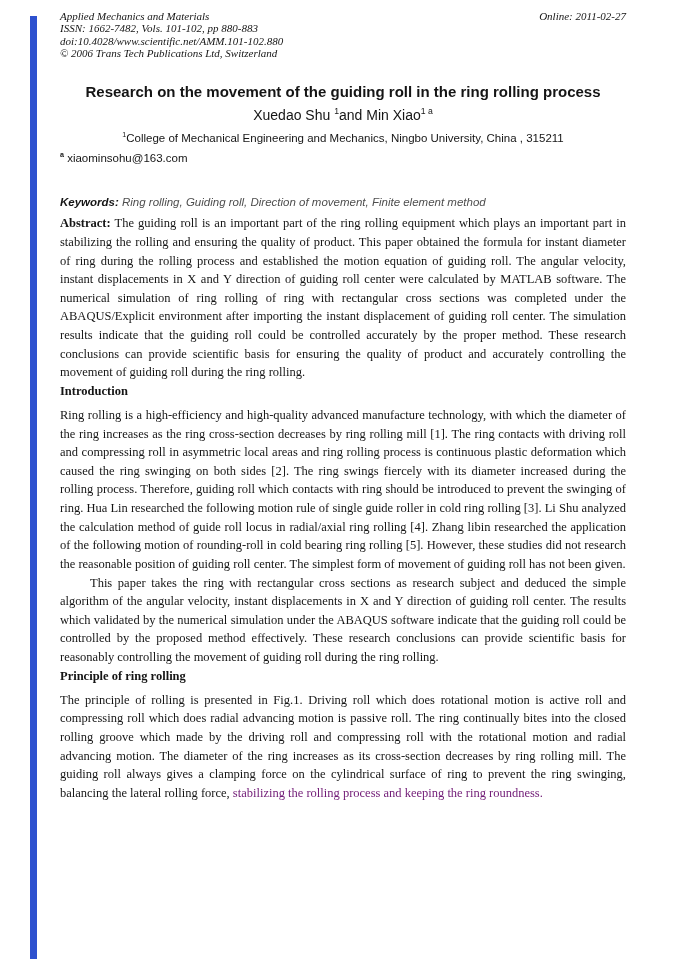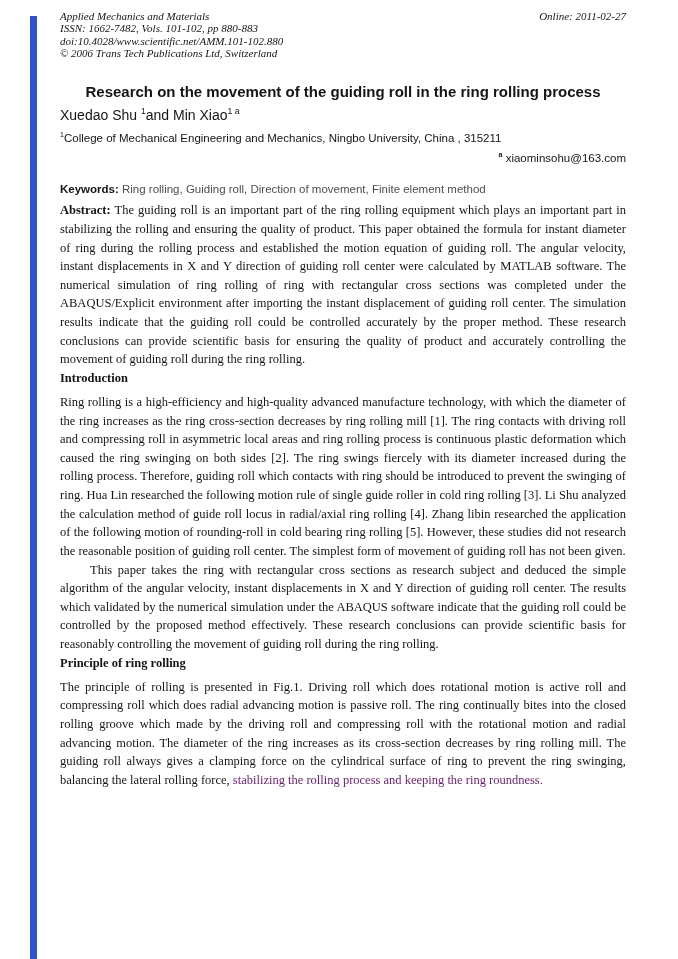--- a/index.html
+++ b/index.html
@@ -41,39 +41,42 @@
   .title {
     font-family:"Liberation Sans", sans-serif;
     font-size:15px;
     font-weight:bold;
     text-align:center;
     margin-top:24px;
   }
   .authors {
     font-family:"Liberation Sans", sans-serif;
     font-size:14px;
+    text-align:center;
     margin-top:7px;
   }
   sup { font-size:0.62em; vertical-align:super; line-height:0; }
   .affiliation {
     font-family:"Liberation Sans", sans-serif;
     font-size:11.5px;
+    text-align:center;
     margin-top:9px;
   }
   .email {
     font-family:"Liberation Sans", sans-serif;
     font-size:11.5px;
-    text-align:right;
+    text-align:left;
     margin-top:8px;
   }
   .email sup { font-weight:bold; }
   .keywords {
     font-family:"Liberation Sans", sans-serif;
     font-size:11.5px;
-    margin-top:19px;
+    margin-top:32px;
+    font-style:italic;
   }
   .keywords .kw { color:#4e4e4e; }
   .label { font-weight:bold; }
   .abstract {
     margin-top:6px;
     font-size:12.5px;
     line-height:1.49;
     text-align:justify;
   }
   h2.section-heading {

